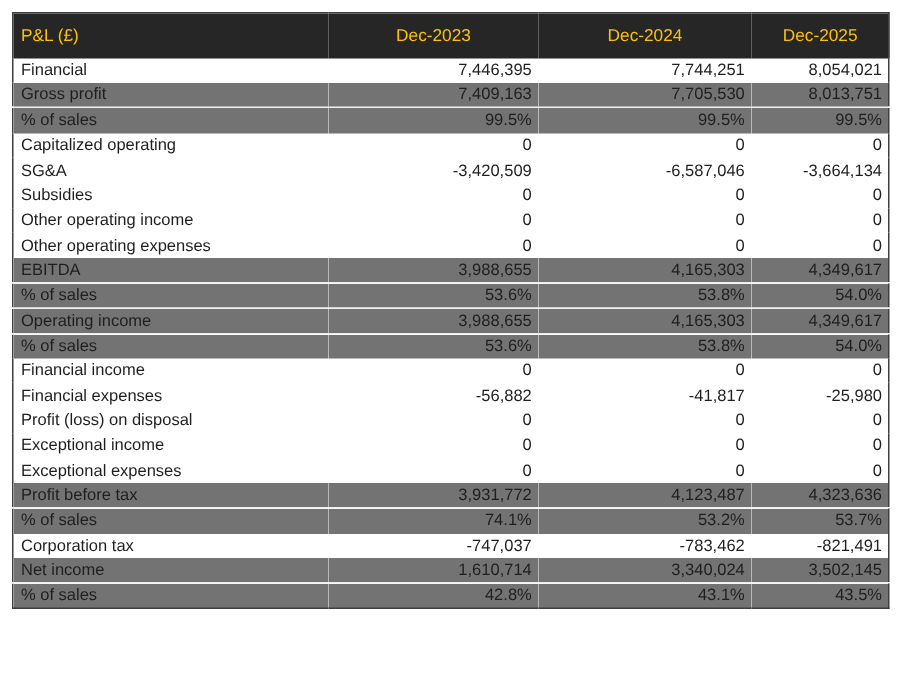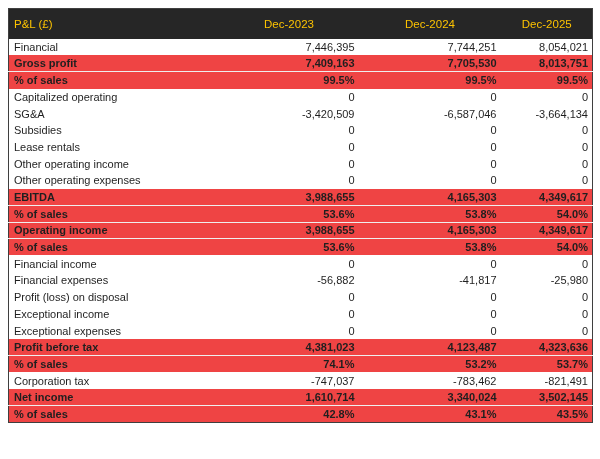--- a/index.html
+++ b/index.html
@@ -36,22 +36,22 @@
   tbody td {
     height: 16.7px;
     padding: 0 4px 0 5px;
     white-space: nowrap;
     overflow: hidden;
     background: #ffffff;
   }
   tbody td.label-cell { text-align: left; }
   tbody td.num-cell { text-align: right; }
   tbody tr.total td {
-    background: #ef4444;
-    font-weight: bold;
+    background: #737373;
+    font-weight: normal;
   }
   tbody tr.total + tr.total td { border-top: 1px solid #efefef; }
 </style>
 </head>
 <body>
 
 <div class="page">
   <table class="pl-table">
     <colgroup>
       <col class="c-label">
@@ -98,26 +98,20 @@
     <td class="num-cell">-6,587,046</td>
     <td class="num-cell">-3,664,134</td>
   </tr>
         <tr>
     <td class="label-cell">Subsidies</td>
     <td class="num-cell">0</td>
     <td class="num-cell">0</td>
     <td class="num-cell">0</td>
   </tr>
         <tr>
-    <td class="label-cell">Lease rentals</td>
-    <td class="num-cell">0</td>
-    <td class="num-cell">0</td>
-    <td class="num-cell">0</td>
-  </tr>
-        <tr>
     <td class="label-cell">Other operating income</td>
     <td class="num-cell">0</td>
     <td class="num-cell">0</td>
     <td class="num-cell">0</td>
   </tr>
         <tr>
     <td class="label-cell">Other operating expenses</td>
     <td class="num-cell">0</td>
     <td class="num-cell">0</td>
     <td class="num-cell">0</td>
@@ -171,21 +165,21 @@
     <td class="num-cell">0</td>
   </tr>
         <tr>
     <td class="label-cell">Exceptional expenses</td>
     <td class="num-cell">0</td>
     <td class="num-cell">0</td>
     <td class="num-cell">0</td>
   </tr>
         <tr class="total">
     <td class="label-cell">Profit before tax</td>
-    <td class="num-cell">4,381,023</td>
+    <td class="num-cell">3,931,772</td>
     <td class="num-cell">4,123,487</td>
     <td class="num-cell">4,323,636</td>
   </tr>
         <tr class="total">
     <td class="label-cell">% of sales</td>
     <td class="num-cell">74.1%</td>
     <td class="num-cell">53.2%</td>
     <td class="num-cell">53.7%</td>
   </tr>
         <tr>

